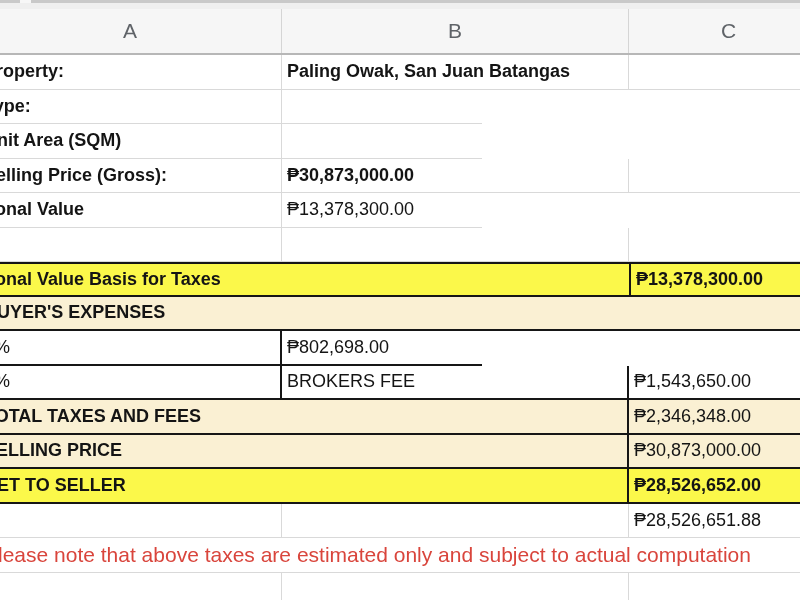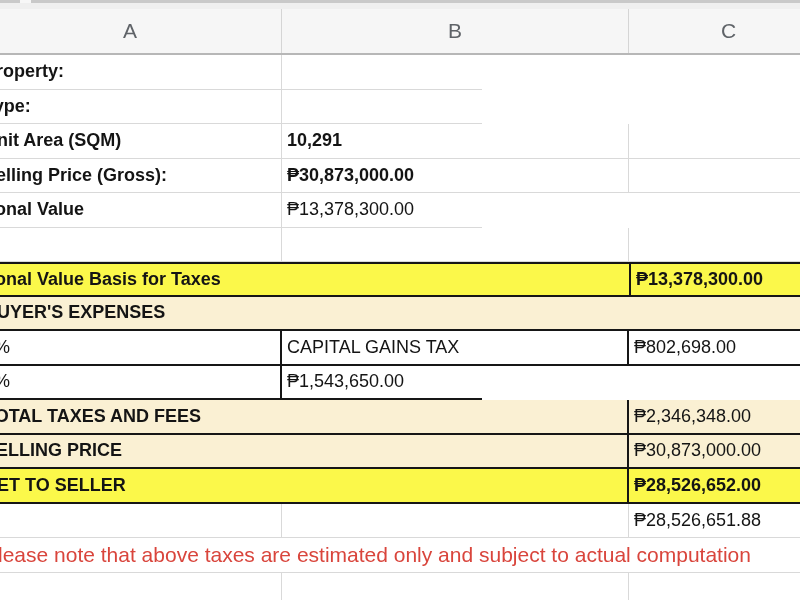--- a/index.html
+++ b/index.html
@@ -48,31 +48,31 @@
   <div class="sheet">
 
     <div class="colheaders">
       <div class="ch cA">A</div>
       <div class="ch cB">B</div>
       <div class="ch cC">C</div>
     </div>
 
     <div class="row">
       <div class="cell cA bold gr gb">Property:</div>
+      <div class="cell cB bold gr gb">Paling Owak, San Juan Batangas</div>
       <div class="cell cC gb"></div>
     </div>
 
     <div class="row">
       <div class="cell cA bold gr gb">Type:</div>
       <div class="cell cC gb"></div>
     </div>
 
     <div class="row">
       <div class="cell cA bold gr gb">Unit Area (SQM)</div>
-      <div class="cell cB bold gr gb">10,291</div>
       <div class="cell cC gb"></div>
     </div>
 
     <div class="row">
       <div class="cell cA bold gr gb">Selling Price (Gross):</div>
       <div class="cell cB bold gr gb">₱30,873,000.00</div>
       <div class="cell cC gb"></div>
     </div>
 
     <div class="row">
@@ -90,26 +90,26 @@
       <div class="cell cAB ylw bold kt kb">Zonal Value Basis for Taxes</div>
       <div class="cell cC ylw bold kt kb kl">₱13,378,300.00</div>
     </div>
 
     <div class="row">
       <div class="cell cABC bge bold kb">BUYER'S EXPENSES</div>
     </div>
 
     <div class="row">
       <div class="cell cA kr kb">6%</div>
-      <div class="cell cB kr kb">CAPITAL GAINS TAX</div>
       <div class="cell cC kb">₱802,698.00</div>
     </div>
 
     <div class="row">
       <div class="cell cA kr kb">5%</div>
+      <div class="cell cB kr kb">BROKERS FEE</div>
       <div class="cell cC kb">₱1,543,650.00</div>
     </div>
 
     <div class="row">
       <div class="cell cAB bge bold kr kb">TOTAL TAXES AND FEES</div>
       <div class="cell cC bge kb">₱2,346,348.00</div>
     </div>
 
     <div class="row">
       <div class="cell cAB bge bold kr kb">SELLING PRICE</div>

